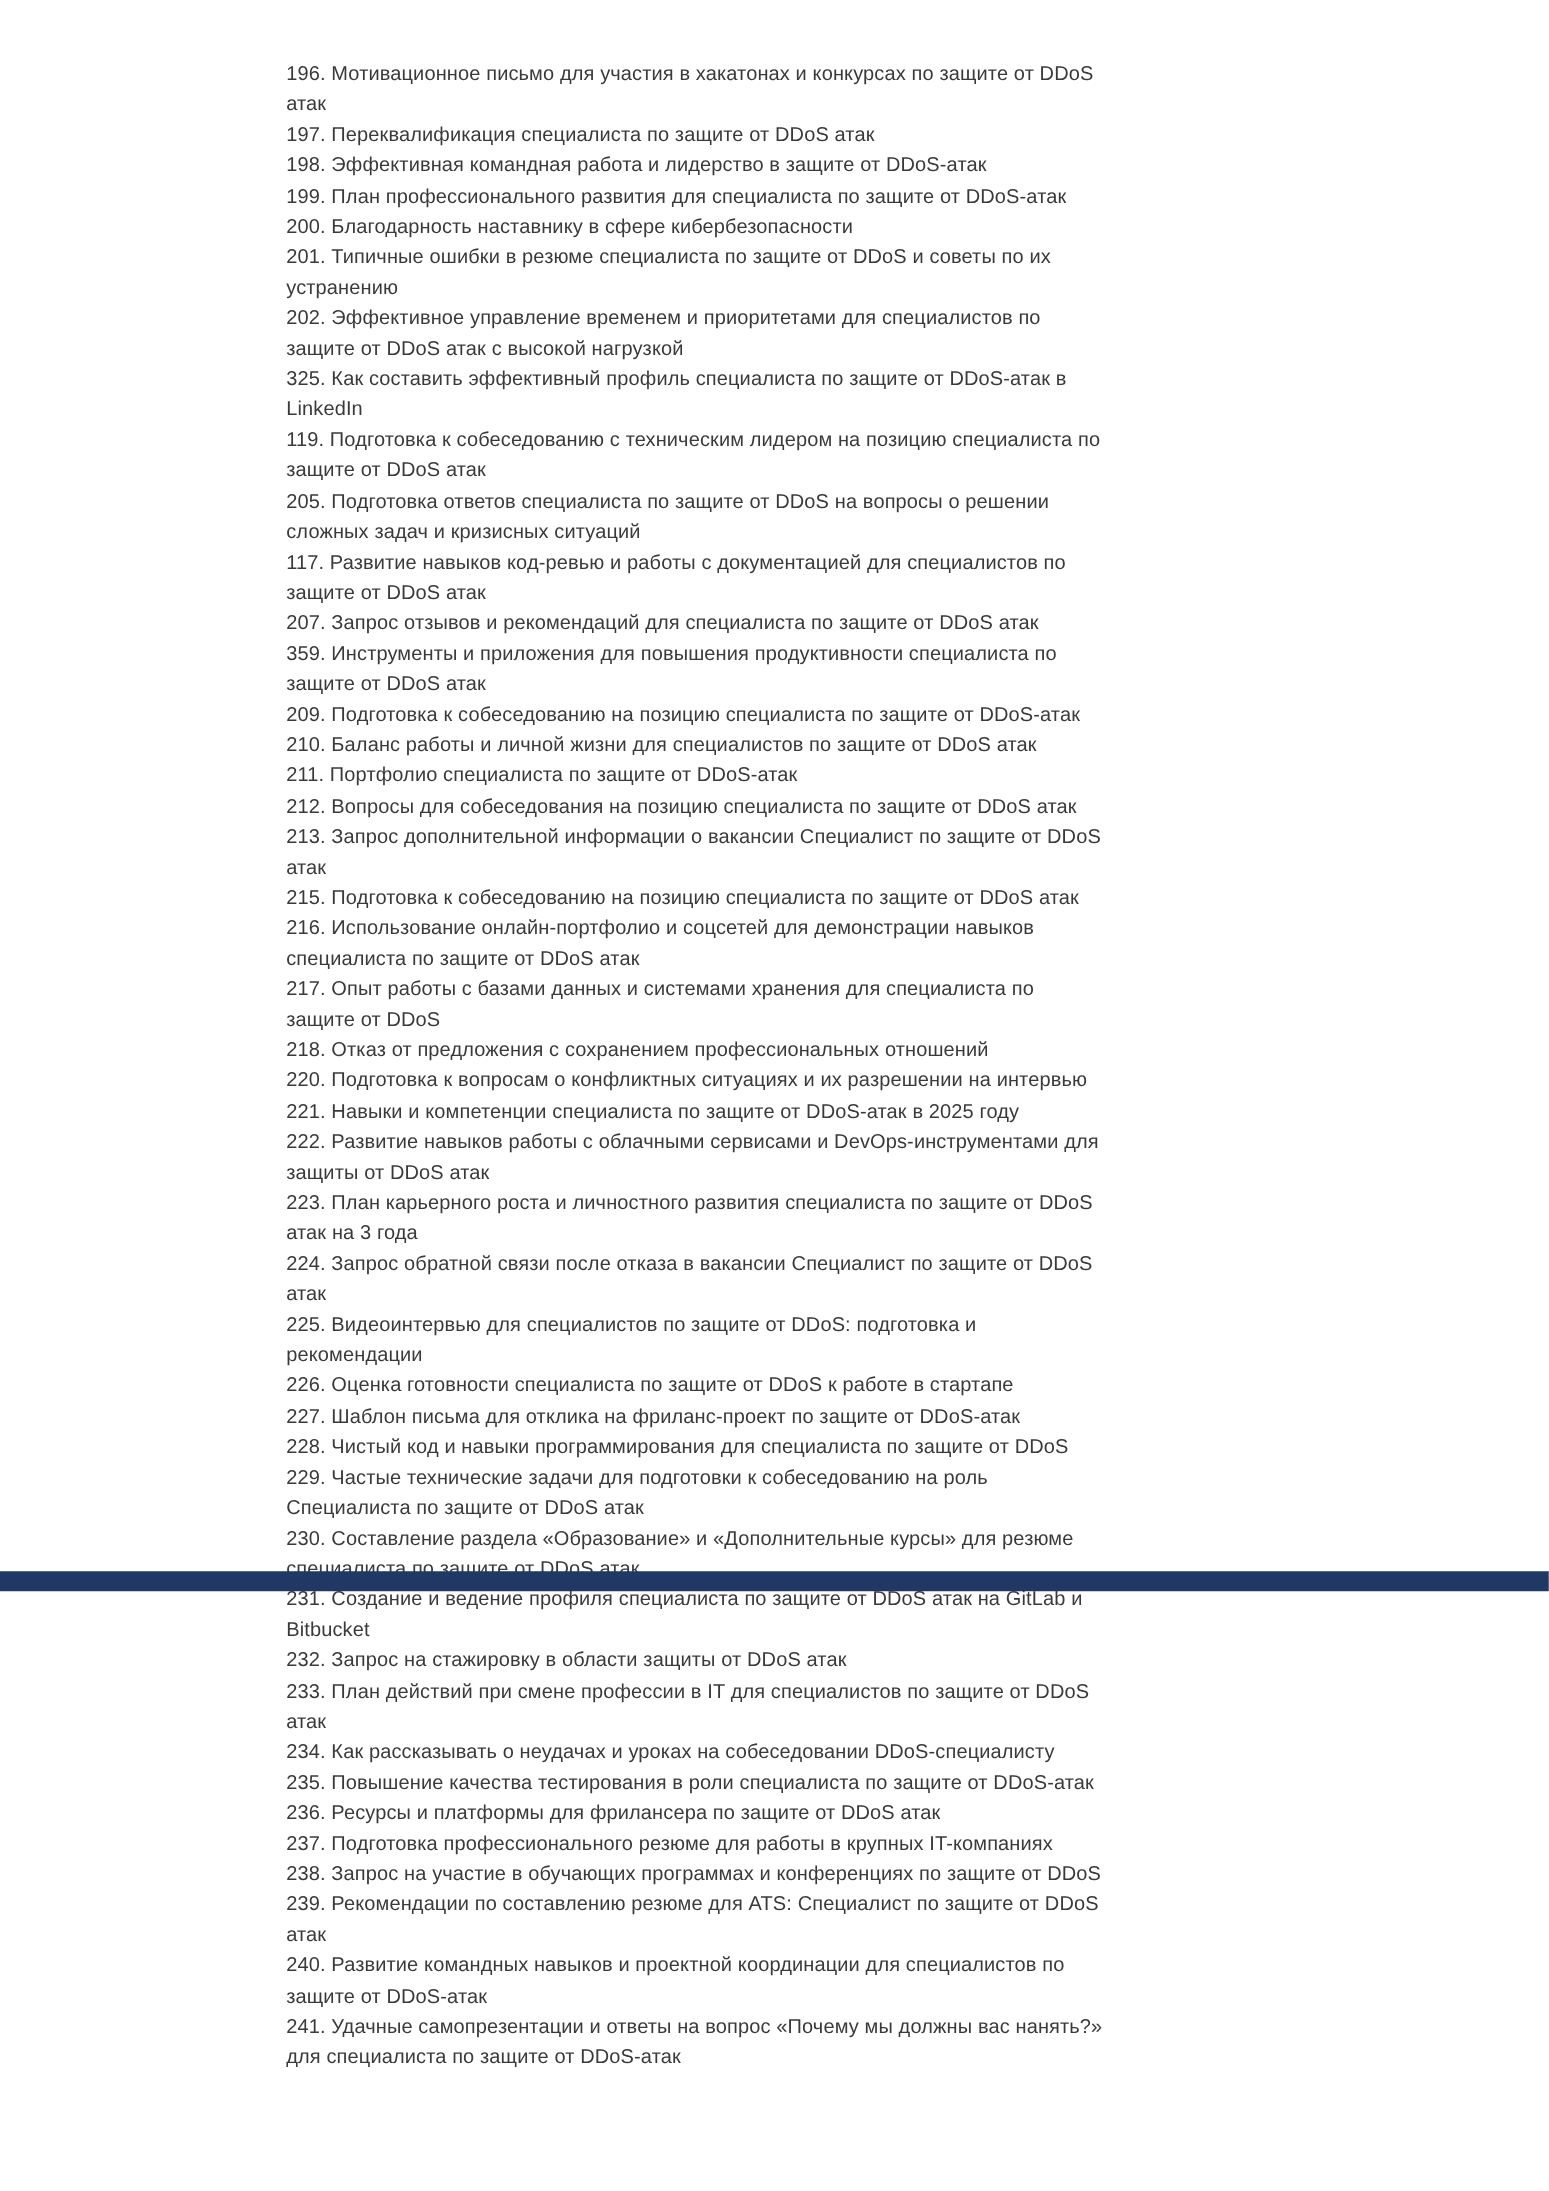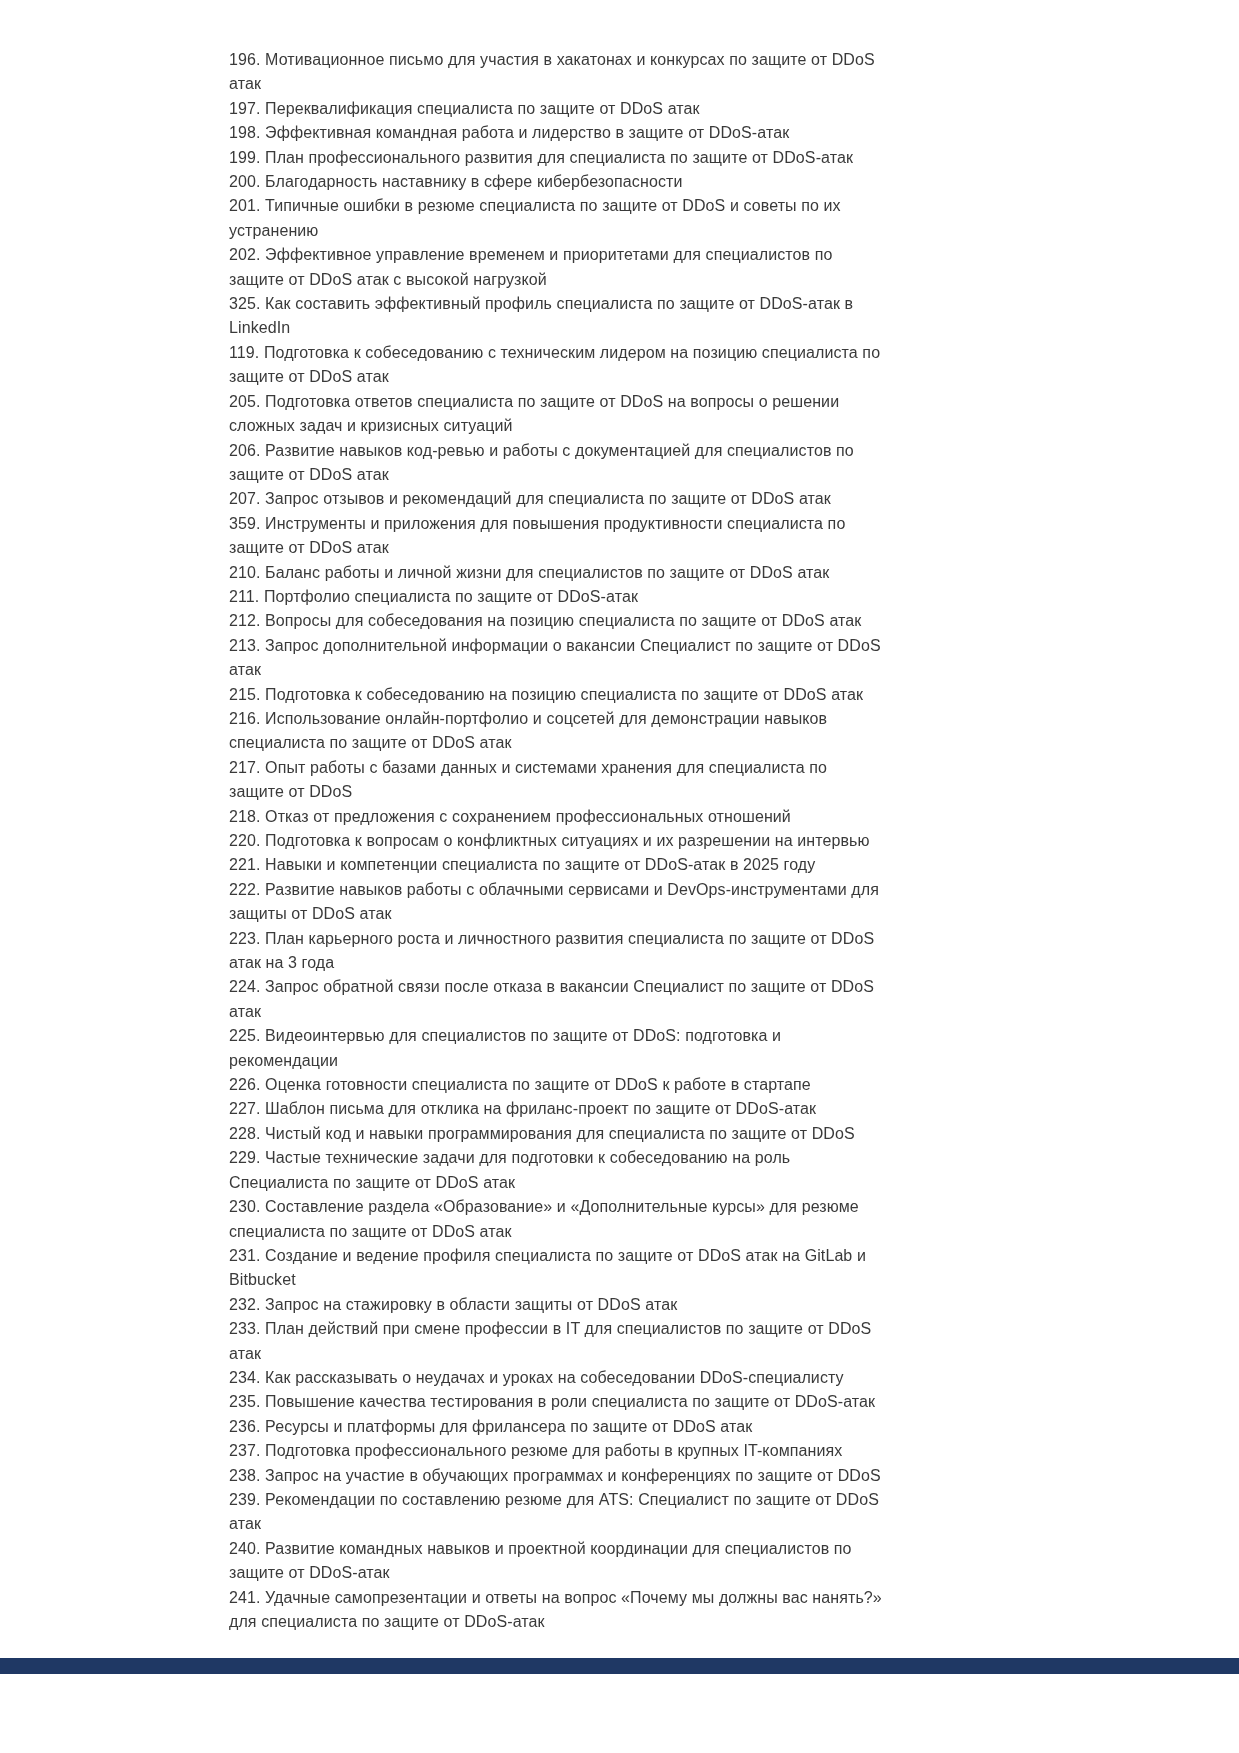--- a/index.html
+++ b/index.html
@@ -12,21 +12,21 @@
     height: 1753px;
     position: relative;
     font-family: "Liberation Sans", "DejaVu Sans", sans-serif;
     overflow: hidden;
   }
   .page {
     position: absolute;
     top: 0;
     left: 0;
     width: 1239px;
-    height: 1674px;
+    height: 1273px;
     background: #ffffff;
   }
   .content {
     position: absolute;
     top: 48px;
     left: 229px;
     width: 656px;
   }
   .topic-list p {
     margin: 0;
@@ -54,23 +54,24 @@
     <p>196. Мотивационное письмо для участия в хакатонах и конкурсах по защите от DDoS атак</p>
         <p>197. Переквалификация специалиста по защите от DDoS атак</p>
         <p>198. Эффективная командная работа и лидерство в защите от DDoS-атак</p>
         <p>199. План профессионального развития для специалиста по защите от DDoS-атак</p>
         <p>200. Благодарность наставнику в сфере кибербезопасности</p>
         <p>201. Типичные ошибки в резюме специалиста по защите от DDoS и советы по их устранению</p>
         <p>202. Эффективное управление временем и приоритетами для специалистов по защите от DDoS атак с высокой нагрузкой</p>
         <p>325. Как составить эффективный профиль специалиста по защите от DDoS-атак в LinkedIn</p>
         <p>119. Подготовка к собеседованию с техническим лидером на позицию специалиста по защите от DDoS атак</p>
         <p>205. Подготовка ответов специалиста по защите от DDoS на вопросы о решении сложных задач и кризисных ситуаций</p>
-        <p>206. Развитие навыков код-ревью и работы с документацией для специалистов по защите от DDoS атак</p>
+        <p>117. Развитие навыков код-ревью и работы с документацией для специалистов по защите от DDoS атак</p>
         <p>207. Запрос отзывов и рекомендаций для специалиста по защите от DDoS атак</p>
         <p>359. Инструменты и приложения для повышения продуктивности специалиста по защите от DDoS атак</p>
+        <p>209. Подготовка к собеседованию на позицию специалиста по защите от DDoS-атак</p>
         <p>210. Баланс работы и личной жизни для специалистов по защите от DDoS атак</p>
         <p>211. Портфолио специалиста по защите от DDoS-атак</p>
         <p>212. Вопросы для собеседования на позицию специалиста по защите от DDoS атак</p>
         <p>213. Запрос дополнительной информации о вакансии Специалист по защите от DDoS атак</p>
         <p>215. Подготовка к собеседованию на позицию специалиста по защите от DDoS атак</p>
         <p>216. Использование онлайн-портфолио и соцсетей для демонстрации навыков специалиста по защите от DDoS атак</p>
         <p>217. Опыт работы с базами данных и системами хранения для специалиста по защите от DDoS</p>
         <p>218. Отказ от предложения с сохранением профессиональных отношений</p>
         <p>220. Подготовка к вопросам о конфликтных ситуациях и их разрешении на интервью</p>
         <p>221. Навыки и компетенции специалиста по защите от DDoS-атак в 2025 году</p>

